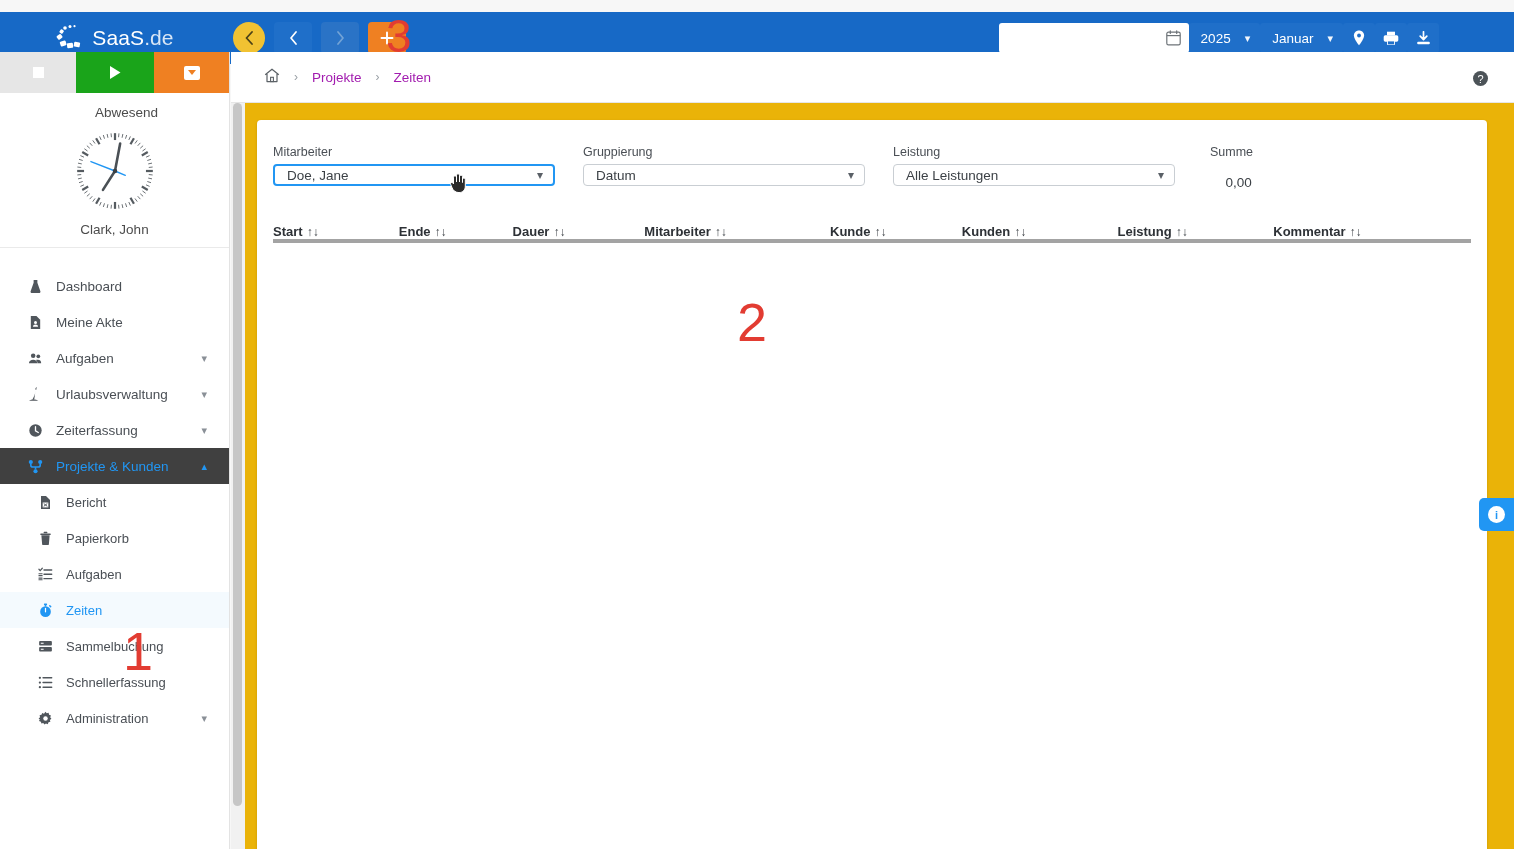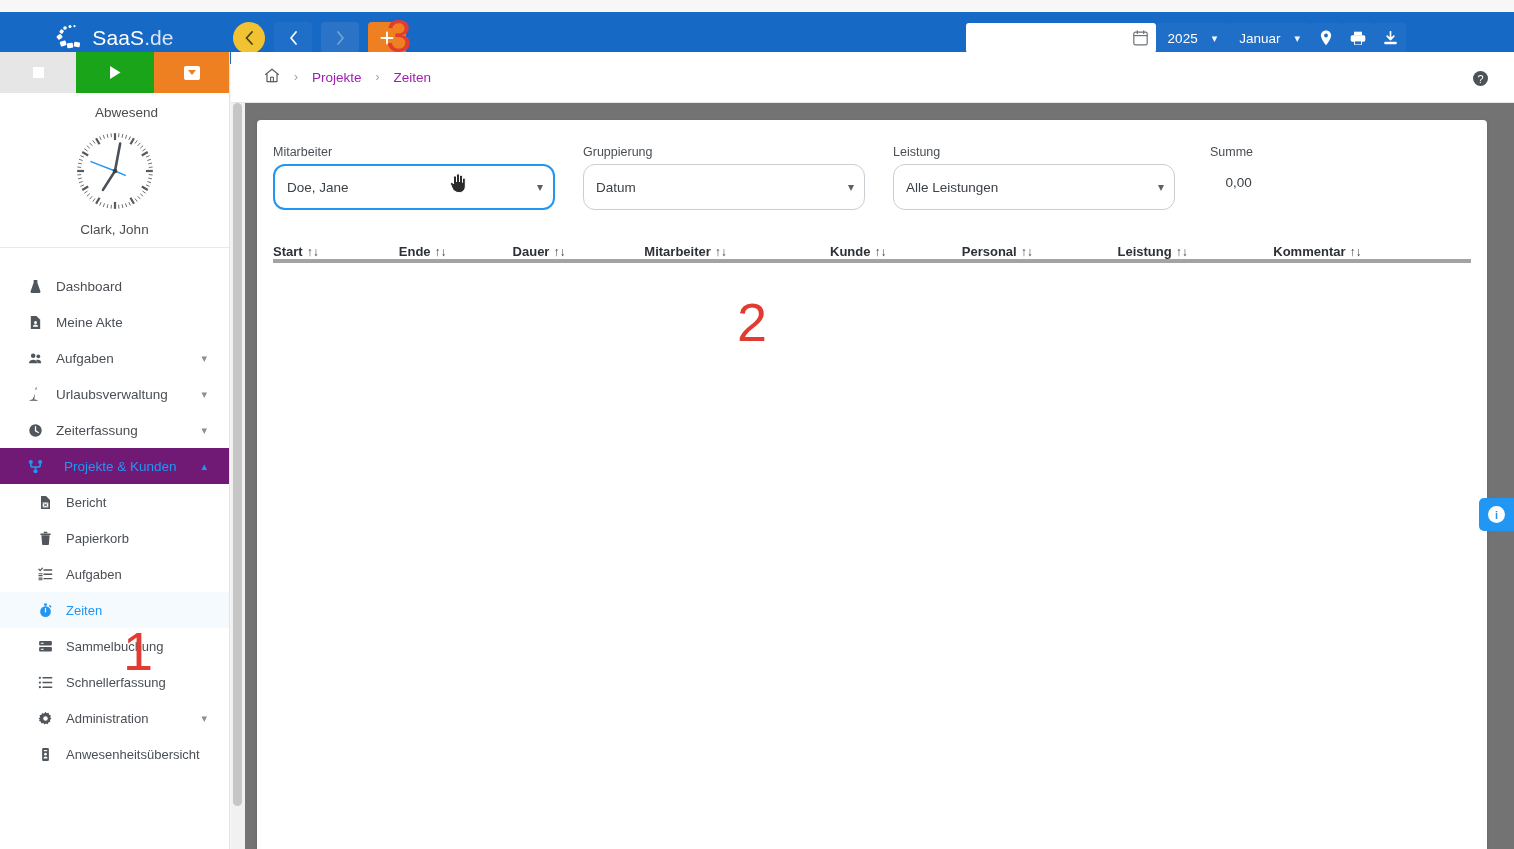--- a/index.html
+++ b/index.html
@@ -50,21 +50,21 @@
     color: #e23c32; font-size: 46px; line-height: 1;
     font-family: "Liberation Sans", sans-serif;
     position: absolute; pointer-events: none; user-select: none;
   }
   #annot3 { left: 386px; top: 1px; }
   #annot2 { left: 464px; top: 150px; font-size: 54px; }
   #annot1 { left: 123px; top: 624px; font-size: 54px; }
 
   .head-right {
     margin-left: auto; display: flex; align-items: center; gap: 0;
-    padding-right: 108px;
+    padding-right: 75px;
   }
   .date-input {
     width: 190px; height: 30px; background: #ffffff;
     border-radius: 3px; border: none;
     display: flex; align-items: center; justify-content: flex-end;
     padding-right: 8px; cursor: text;
   }
   .date-input svg { display: block; }
   .sel-btn {
     height: 30px; background: #1f6fc9; border-radius: 3px; border: none;
@@ -110,21 +110,21 @@
   .nav { padding-top: 20px; }
   .nav-item {
     display: flex; align-items: center; height: 36px;
     padding-left: 28px; cursor: pointer; position: relative;
     color: #4a4f55; font-size: 13.5px;
   }
   .nav-item .ic { width: 22px; flex-shrink: 0; display: flex; align-items: center; }
   .nav-item .lbl { margin-left: 6px; white-space: nowrap; }
   .nav-item .caret { position: absolute; right: 22px; font-size: 11px; color: #8a9097; }
   .nav-item.sub { padding-left: 38px; font-size: 13px; }
-  .nav-item.active { background: #701a75; color: #2196f3; gap: 8px; }
+  .nav-item.active { background: #404040; color: #2196f3; }
   .nav-item.active .caret { color: #2196f3; }
   .nav-item.active-sub { background: #f4fafe; color: #2196f3; }
 
   
   .crumbbar {
     position: absolute; left: 231px; top: 52px;
     width: 1283px; height: 51px; background: #ffffff;
     border-bottom: 1px solid #e6e6e6;
     display: flex; align-items: center; padding-left: 33px;
   }
@@ -134,21 +134,21 @@
     position: absolute; right: 26px; top: 19px;
     width: 15px; height: 15px; border-radius: 50%;
     background: #4c5358; color: #fff; font-size: 11px;
     display: flex; align-items: center; justify-content: center;
     cursor: pointer; font-family: "Liberation Sans", sans-serif;
   }
 
   
   .main {
     position: absolute; left: 231px; top: 103px;
-    width: 1283px; height: 746px; background: #737373;
+    width: 1283px; height: 746px; background: #eab308;
   }
   .vscroll {
     position: absolute; left: 0; top: 0; width: 14px; height: 746px;
     background: #f1f1f1;
   }
   .vscroll .thumb {
     position: absolute; left: 2px; top: 0; width: 9px; height: 703px;
     background: #c6c6c6; border-radius: 5px;
   }
 
@@ -157,21 +157,21 @@
     width: 1230px; height: 793px;
     background: #ffffff; border-radius: 4px;
     box-shadow: 0 1px 3px rgba(0,0,0,.14), 0 1px 1px rgba(0,0,0,.07);
     padding: 25px 16px 0 16px;
   }
 
   .filters { display: flex; align-items: flex-start; }
   .fgroup { position: relative; }
   .flabel { font-size: 12.5px; color: #4a4f55; margin-bottom: 5px; display: block; }
   .fselect {
-    height: 46px; border: 1px solid #c9ced3; border-radius: 12px;
+    height: 22px; border: 1px solid #c9ced3; border-radius: 4px;
     background: #fff; display: flex; align-items: center;
     padding: 0 10px 0 12px; cursor: pointer;
     font-size: 13.5px; color: #3c4146; justify-content: space-between;
   }
   .fselect.focused { border: 2px solid #2196f3; }
   .fselect .chev { color: #5a6067; font-size: 12px; margin-left: 12px; }
 
   .g-mitarbeiter { width: 282px; margin-left: 0; }
   .g-gruppierung { width: 282px; margin-left: 28px; }
   .g-leistung { width: 282px; margin-left: 28px; }
@@ -511,31 +511,20 @@
       <div class="nav-item sub">
         <span class="ic">
           <svg width="15" height="15" viewBox="0 0 16 16">
             <path d="M8 .8l1.3 1.6 2-.5.5 2 2 .8-.8 1.9 1.3 1.6-1.6 1.3.5 2-2 .5-.8 2-1.9-.8-1.6 1.3-1.3-1.6-2 .5-.5-2-2-.8.8-1.9L.6 7.9 2.2 6.6l-.5-2 2-.5.8-2 1.9.8z" fill="#50565c"></path>
             <circle cx="8" cy="8" r="2.4" fill="#fff"></circle>
           </svg>
         </span>
         <span class="lbl">Administration</span>
         <span class="caret">▾</span>
       </div>
-      <div class="nav-item sub">
-        <span class="ic">
-          <svg width="15" height="15" viewBox="0 0 16 16">
-            <rect x="4.4" y="1" width="7.2" height="14" rx="1.4" fill="#50565c"></rect>
-            <rect x="6.2" y="3.2" width="3.6" height="1.3" fill="#fff"></rect>
-            <circle cx="8" cy="7.6" r="1.5" fill="#fff"></circle>
-            <path d="M5.8 12.2c0-1.4 1-2.2 2.2-2.2s2.2.8 2.2 2.2z" fill="#fff"></path>
-          </svg>
-        </span>
-        <span class="lbl">Anwesenheitsübersicht</span>
-      </div>
     </nav>
 </div>
 
 <div class="crumbbar">
   <span>
     <svg width="16" height="15" viewBox="0 0 16 15">
         <path d="M1.2 6.8 L8 1.2 L14.8 6.8 M3 6.1 V13.6 H13 V6.1" fill="none" stroke="#5b6166" stroke-width="1.2" stroke-linejoin="round"></path>
         <rect x="6.6" y="9.3" width="2.8" height="4.3" fill="none" stroke="#5b6166" stroke-width="1.1"></rect>
       </svg>
   </span>
@@ -591,21 +580,21 @@
     </div>
 
     <table class="times">
       <thead>
           <tr id="thead-row">
             <th style="width: 10.5%;"><span>Start</span><span class="sortsym">↑↓</span></th>
             <th style="width: 9.5%;"><span>Ende</span><span class="sortsym">↑↓</span></th>
             <th style="width: 11%;"><span>Dauer</span><span class="sortsym">↑↓</span></th>
             <th style="width: 15.5%;"><span>Mitarbeiter</span><span class="sortsym">↑↓</span></th>
             <th style="width: 11%;"><span>Kunde</span><span class="sortsym">↑↓</span></th>
-            <th style="width: 13%;"><span>Personal</span><span class="sortsym">↑↓</span></th>
+            <th style="width: 13%;"><span>Kunden</span><span class="sortsym">↑↓</span></th>
             <th style="width: 13%;"><span>Leistung</span><span class="sortsym">↑↓</span></th>
             <th style="width: 16.5%;"><span>Kommentar</span><span class="sortsym">↑↓</span></th>
           </tr>
         </thead>
       <tbody id="tbody"></tbody>
     </table>
   </div>
 </div>
 
 <div class="info-tab">

